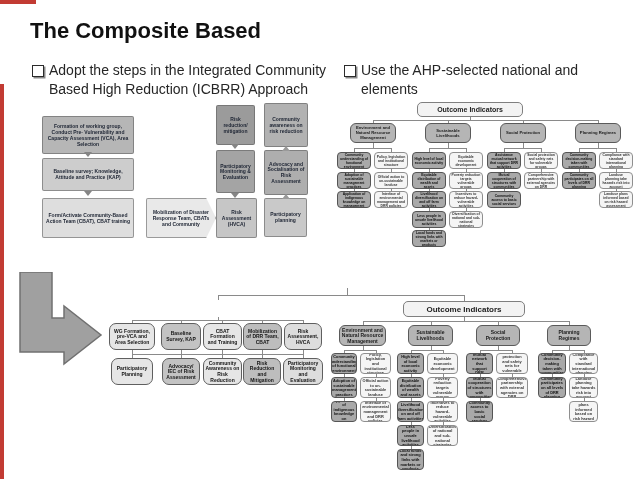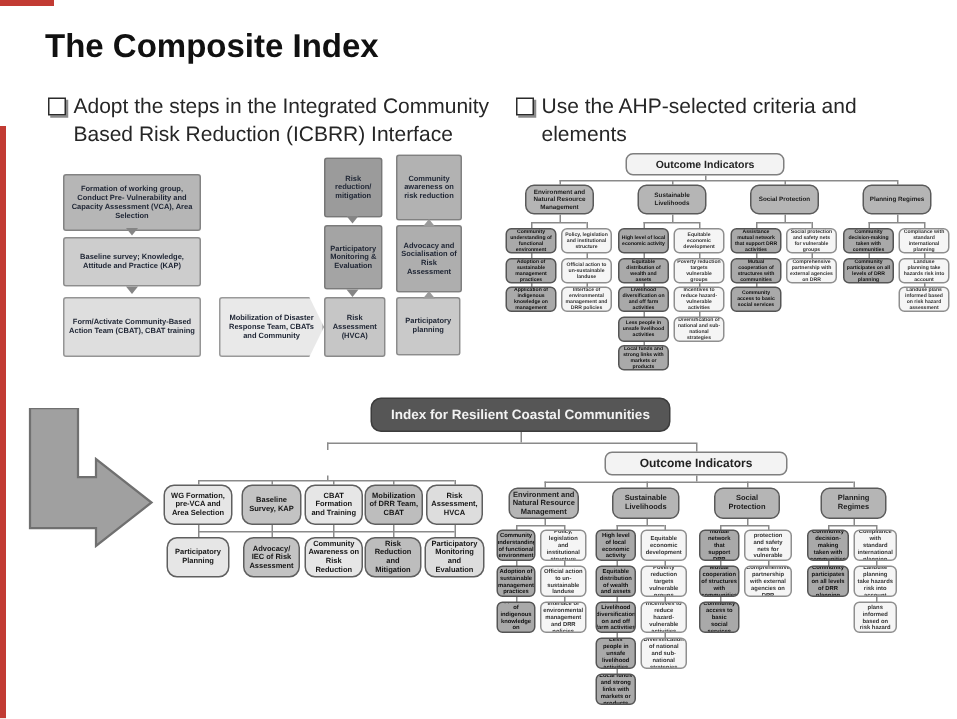--- a/index.html
+++ b/index.html
@@ -24,29 +24,29 @@
   .tri-up{border-bottom:5.5px solid #9a9a9a;}
   #elbow-arrow{position:absolute;left:8px;top:272px;}
 </style>
 </head>
 <body>
 
 <div id="slide">
   <div class="red-top"></div>
   <div class="red-left"></div>
 
-  <div id="title">The Composite Index</div>
+  <div id="title">The Composite Based</div>
 
   <div class="bullet" id="bullet-left">
     <span class="glyph"></span>
-    <span>Adopt the steps in the Integrated Community Based Risk Reduction (ICBRR) Interface</span>
+    <span>Adopt the steps in the Integrated Community Based High Reduction (ICBRR) Approach</span>
   </div>
   <div class="bullet" id="bullet-right">
     <span class="glyph"></span>
-    <span>Use the AHP-selected criteria and elements</span>
+    <span>Use the AHP-selected national and elements</span>
   </div>
 
   <svg id="elbow-arrow" width="95" height="95" viewBox="0 0 95 95">
     <path d="M12 0 L44 0 L44 46 L56 46 L56 34 L93 63 L56 92 L56 80 L12 80 Z" fill="#a0a0a0" stroke="#707070" stroke-width="1.5"></path>
   </svg>
 <div class="node" style="left: 42px; top: 116px; width: 92px; height: 38px; background: rgb(182, 182, 182); border: 1px solid rgba(90, 90, 90, 0.55); border-radius: 2px;">
       <div class="fit" style="font-size: 10px; color: rgb(29, 36, 51);">Formation of working group, Conduct Pre- Vulnerability and Capacity Assessment (VCA), Area Selection</div>
     </div>
     <div class="node" style="left: 42px; top: 158px; width: 92px; height: 33px; background: rgb(205, 205, 205); border: 1px solid rgba(90, 90, 90, 0.55); border-radius: 2px;">
       <div class="fit" style="font-size: 10px; color: rgb(29, 36, 51);">Baseline survey; Knowledge, Attitude and Practice (KAP)</div>
@@ -74,23 +74,20 @@
     </div>
     <div class="node" style="left: 264px; top: 198px; width: 43px; height: 39px; background: rgb(201, 201, 201); border: 1px solid rgba(90, 90, 90, 0.55); border-radius: 2px;">
       <div class="fit" style="font-size: 10px; color: rgb(29, 36, 51);">Participatory planning</div>
     </div>
     <div class="tri tri-down" style="left: 84px; top: 152px;"></div>
     <div class="tri tri-down" style="left: 84px; top: 191px;"></div>
     <div class="tri tri-down" style="left: 231px; top: 144px;"></div>
     <div class="tri tri-down" style="left: 231px; top: 192.5px;"></div>
     <div class="tri tri-up" style="left: 282px; top: 146px;"></div>
     <div class="tri tri-up" style="left: 282px; top: 194px;"></div>
-    <div class="node" style="left: 247px; top: 265px; width: 200px; height: 23px; background: rgb(86, 86, 86); border: 1px solid rgb(60, 60, 60); border-radius: 7px;">
-      <div class="fit" style="font-size: 18px; color: rgb(242, 242, 242);">Index for Resilient Coastal Communities</div>
-    </div>
     <div class="cline" style="left: 347px; top: 288px; width: 1px; height: 7px;"></div>
     <div class="cline" style="left: 218px; top: 295px; width: 246px; height: 1px;"></div>
     <div class="cline" style="left: 218px; top: 295px; width: 1px; height: 5px;"></div>
     <div class="cline" style="left: 464px; top: 295px; width: 1px; height: 6px;"></div>
     <div class="cline" style="left: 218px; top: 317px; width: 1px; height: 3px;"></div>
     <div class="cline" style="left: 132px; top: 320px; width: 171px; height: 1px;"></div>
     <div class="cline" style="left: 132px; top: 320px; width: 1px; height: 3px;"></div>
     <div class="node" style="left: 109px; top: 323px; width: 46px; height: 27px; background: rgb(230, 230, 230); border: 1px solid rgb(95, 95, 95); border-radius: 7px;">
       <div class="fit" style="font-size: 10px; color: rgb(21, 21, 21);">WG Formation, pre-VCA and Area Selection</div>
     </div>

